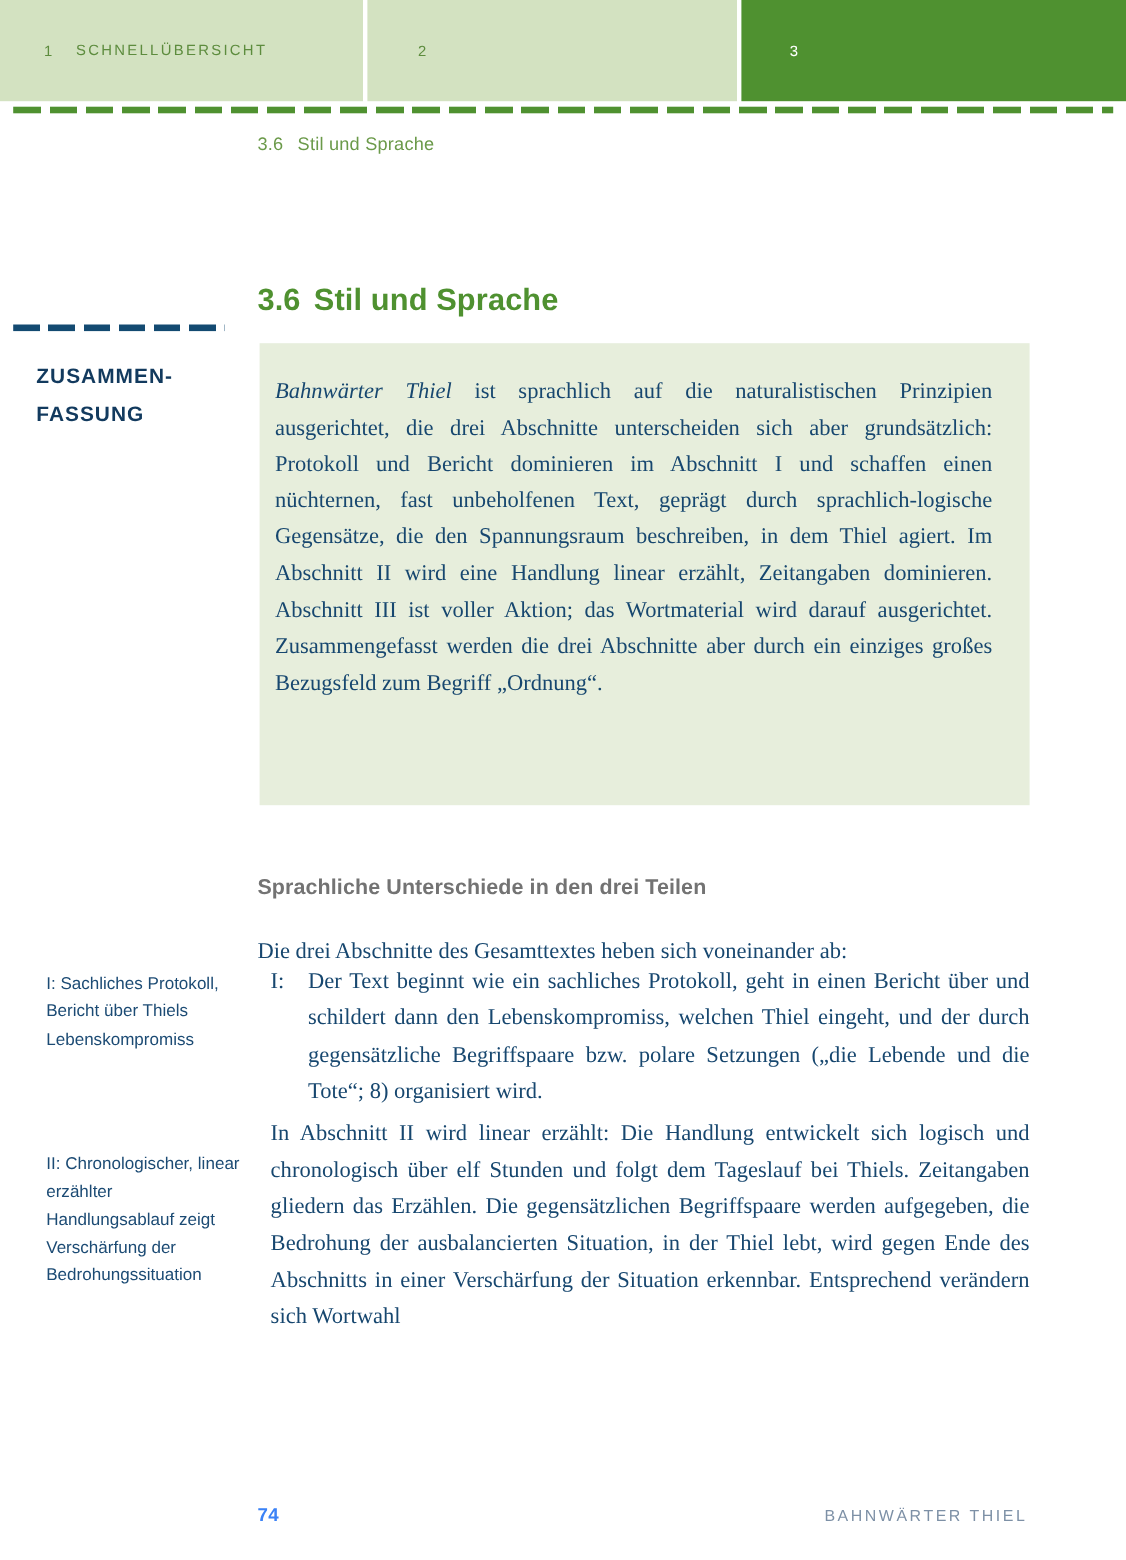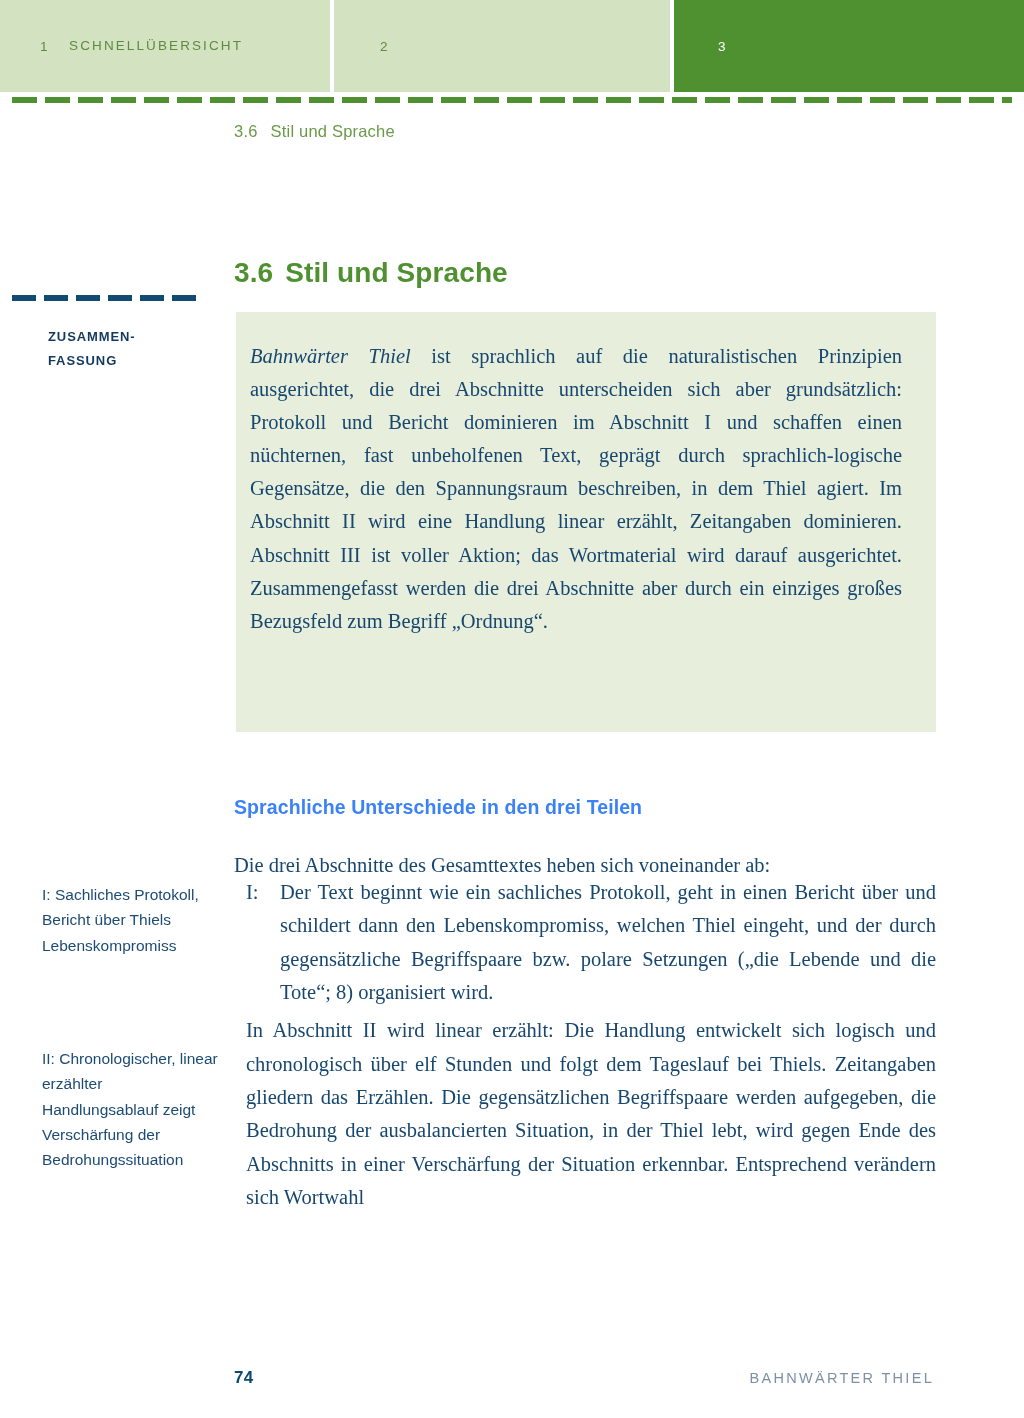--- a/index.html
+++ b/index.html
@@ -116,23 +116,23 @@
     height: 6px;
     background-image: repeating-linear-gradient(
       to right,
       #134a71 0px, #134a71 24px,
       rgba(255,255,255,0) 24px, rgba(255,255,255,0) 32px
     );
   }
   .margin-label {
     position: absolute;
     top: 325px;
-    left: 48px;
+    left: 33px;
     width: 175px;
-    font-size: 13px;
+    font-size: 19px;
     font-weight: bold;
     letter-spacing: 0.9px;
     line-height: 1.85;
     color: #123a5e;
   }
   .margin-label span { display: block; }
 
   .margin-note {
     position: absolute;
     left: 42px;
@@ -168,21 +168,21 @@
     font-style: italic;
   }
 
   
   .subheading {
     position: absolute;
     top: 780px;
     left: 234px;
     font-size: 19.5px;
     font-weight: bold;
-    color: #3b82f6;
+    color: #737373;
     letter-spacing: 0.1px;
   }
   .intro-line {
     position: absolute;
     top: 813px;
     left: 234px;
     width: 700px;
     font-family: "Liberation Serif", serif;
     font-size: 20.5px;
     line-height: 1.6;
@@ -224,21 +224,21 @@
     bottom: 30px;
     left: 234px;
     width: 700px;
     display: flex;
     justify-content: space-between;
     align-items: baseline;
   }
   .page-number {
     font-size: 17px;
     font-weight: bold;
-    color: #0c4a6e;
+    color: #3b82f6;
     letter-spacing: 0.4px;
   }
   .footer-title {
     font-size: 14.5px;
     letter-spacing: 2.3px;
     color: #7d90a6;
     text-transform: uppercase;
   }
 </style>
 </head>

